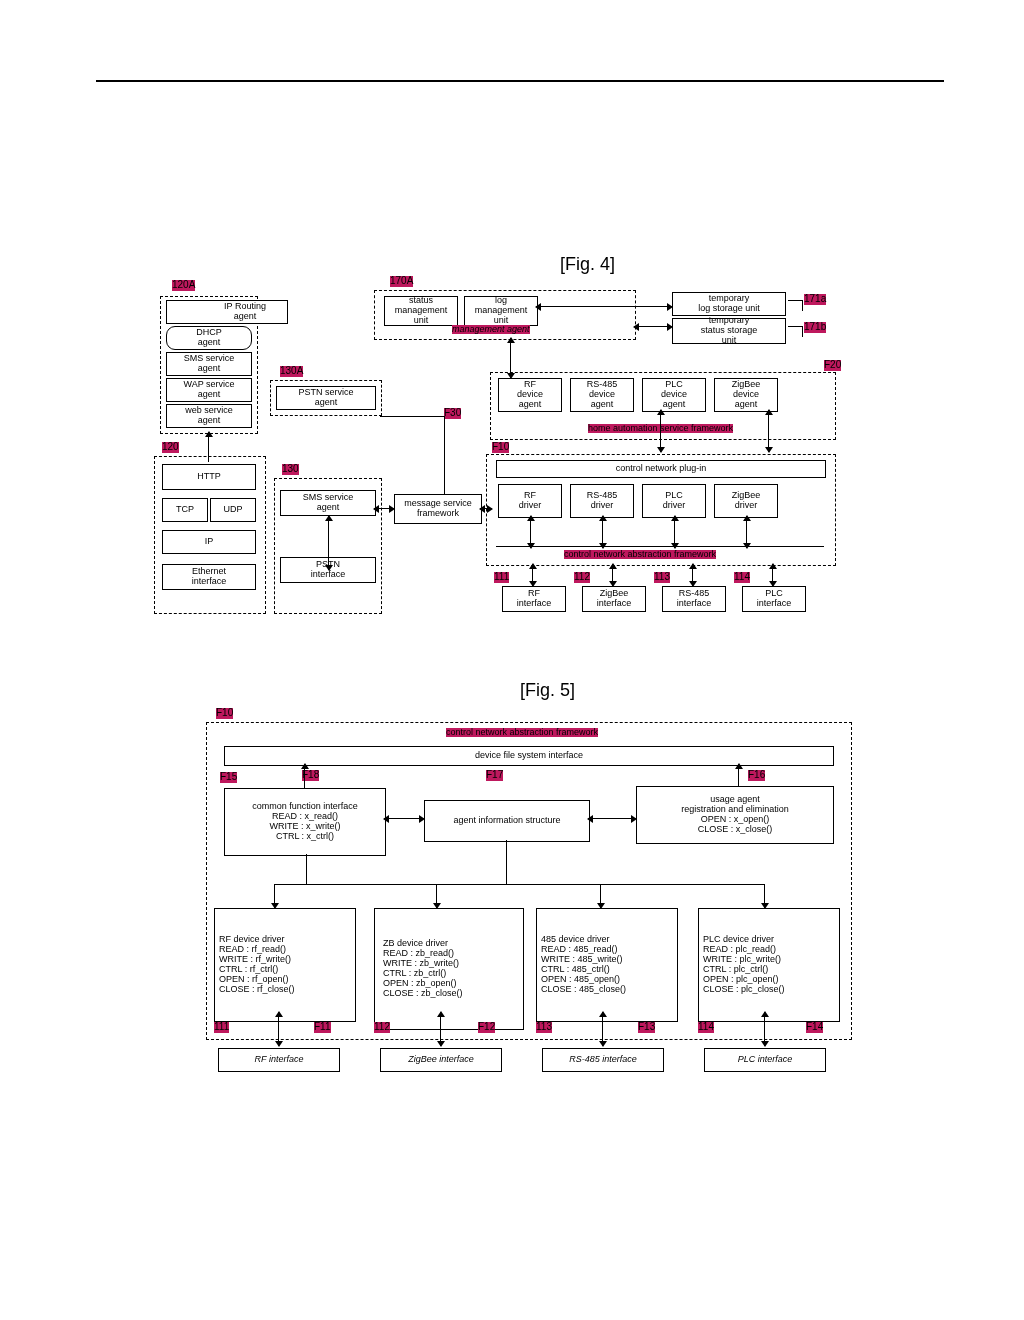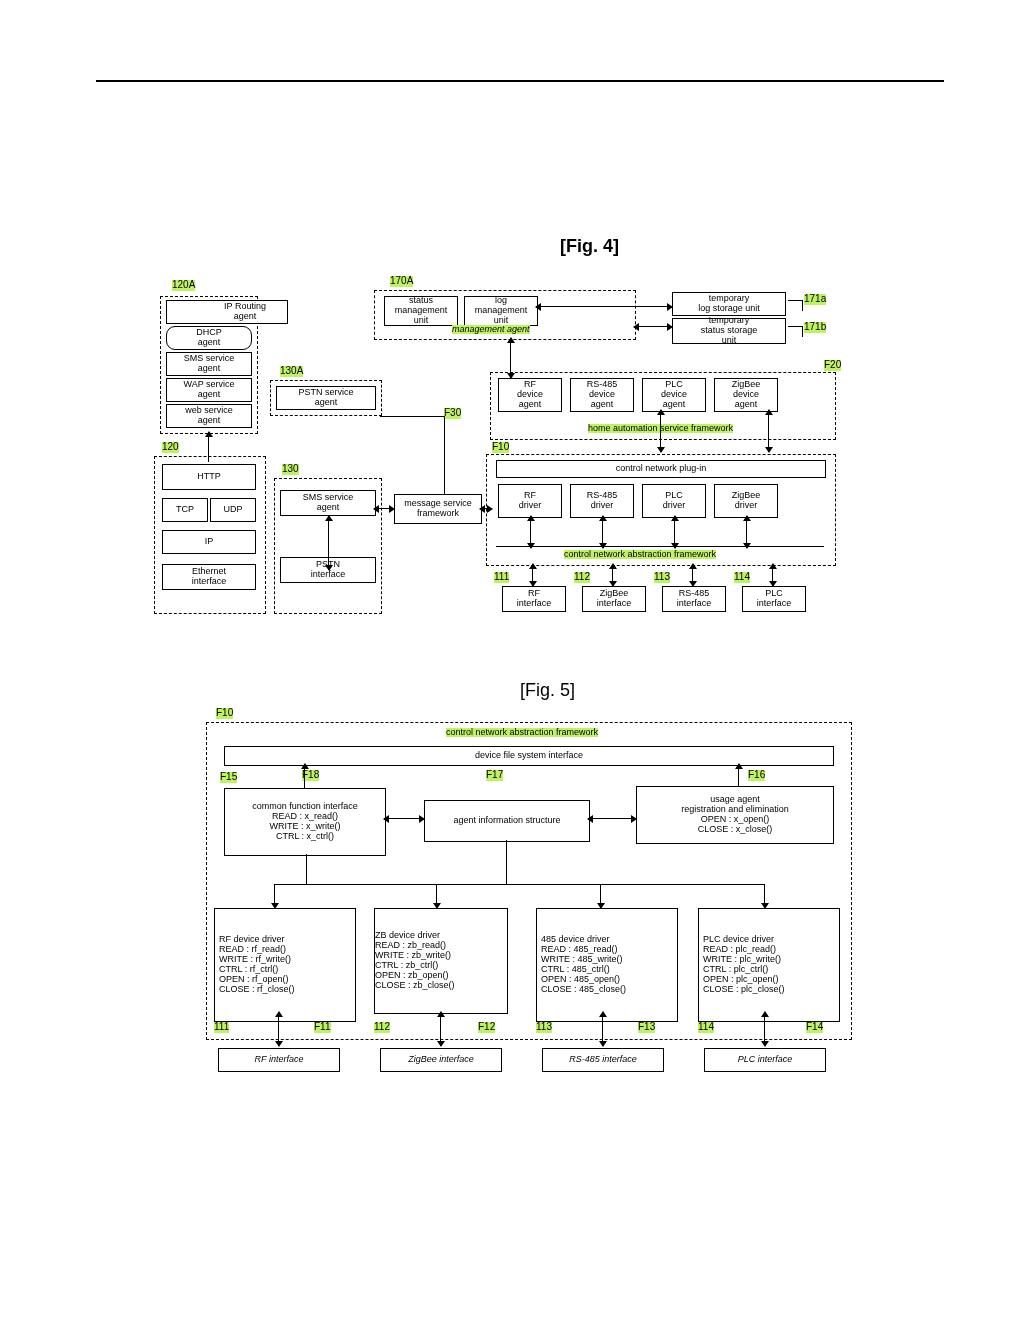--- a/index.html
+++ b/index.html
@@ -39,23 +39,22 @@
     height: 2px;
     background: #000;
   }
   .figcap {
     font-size: 18px;
     font-weight: normal;
     text-align: center;
   }
   .fig4cap {
     position: absolute;
-    top: 236px;
+    top: 254px;
     left: 560px;
-    font-weight: bold;
   }
   .fig5cap {
     position: absolute;
     top: 680px;
     left: 520px;
   }
 
   
   .d {
     position: absolute;
@@ -73,21 +72,21 @@
     justify-content: center;
     background: #fff;
   }
   .dash {
     border-style: dashed;
   }
   .lbl {
     position: absolute;
     font-size: 10px;
     line-height: 1.05;
-    background: #bef264;
+    background: #be185d;
   }
 
   
   .fig4 {
     position: absolute;
     top: 276px;
     left: 160px;
     width: 700px;
     height: 384px;
   }
@@ -321,21 +320,21 @@
     <div class="arrow-v av-d" style="left:442px;top:176px;height:24px;"></div>
     <div class="arrow-v av-d" style="left:606px;top:176px;height:24px;"></div>
     <div class="arrow-v" style="left:348px;top:132px;height:44px;"></div>
 
     <div class="box small" style="left:56px;top:200px;width:132px;height:104px;white-space:pre-line;text-align:left;justify-content:flex-start;padding:4px;">RF device driver
 READ : rf_read()
 WRITE : rf_write()
 CTRL : rf_ctrl()
 OPEN : rf_open()
 CLOSE : rf_close()</div>
-    <div class="box small" style="left:216px;top:200px;width:132px;height:104px;white-space:pre-line;text-align:left;justify-content:flex-start;padding:0;">ZB device driver
+    <div class="box small" style="left:216px;top:200px;width:132px;height:104px;white-space:pre-line;text-align:left;justify-content:flex-start;padding:8px;">ZB device driver
 READ : zb_read()
 WRITE : zb_write()
 CTRL : zb_ctrl()
 OPEN : zb_open()
 CLOSE : zb_close()</div>
     <div class="box small" style="left:378px;top:200px;width:132px;height:104px;white-space:pre-line;text-align:left;justify-content:flex-start;padding:4px;">485 device driver
 READ : 485_read()
 WRITE : 485_write()
 CTRL : 485_ctrl()
 OPEN : 485_open()

